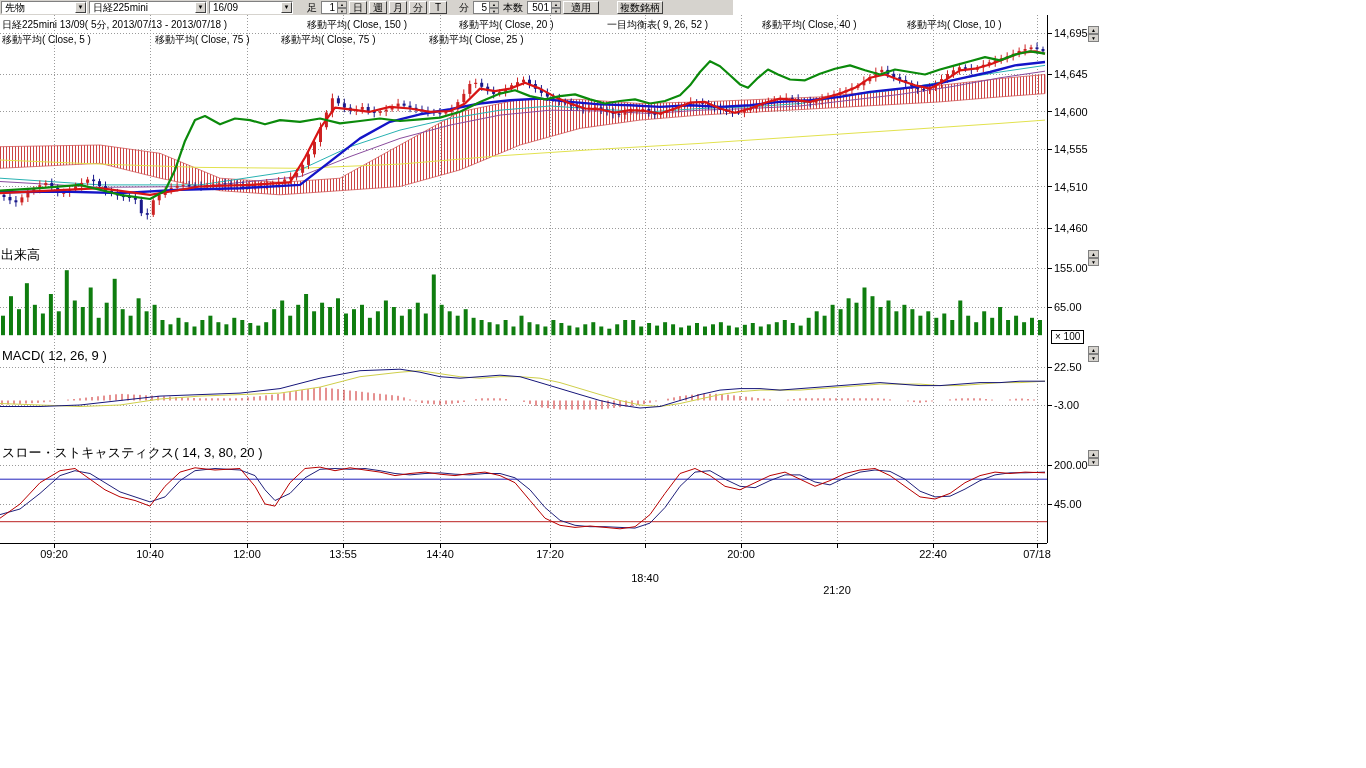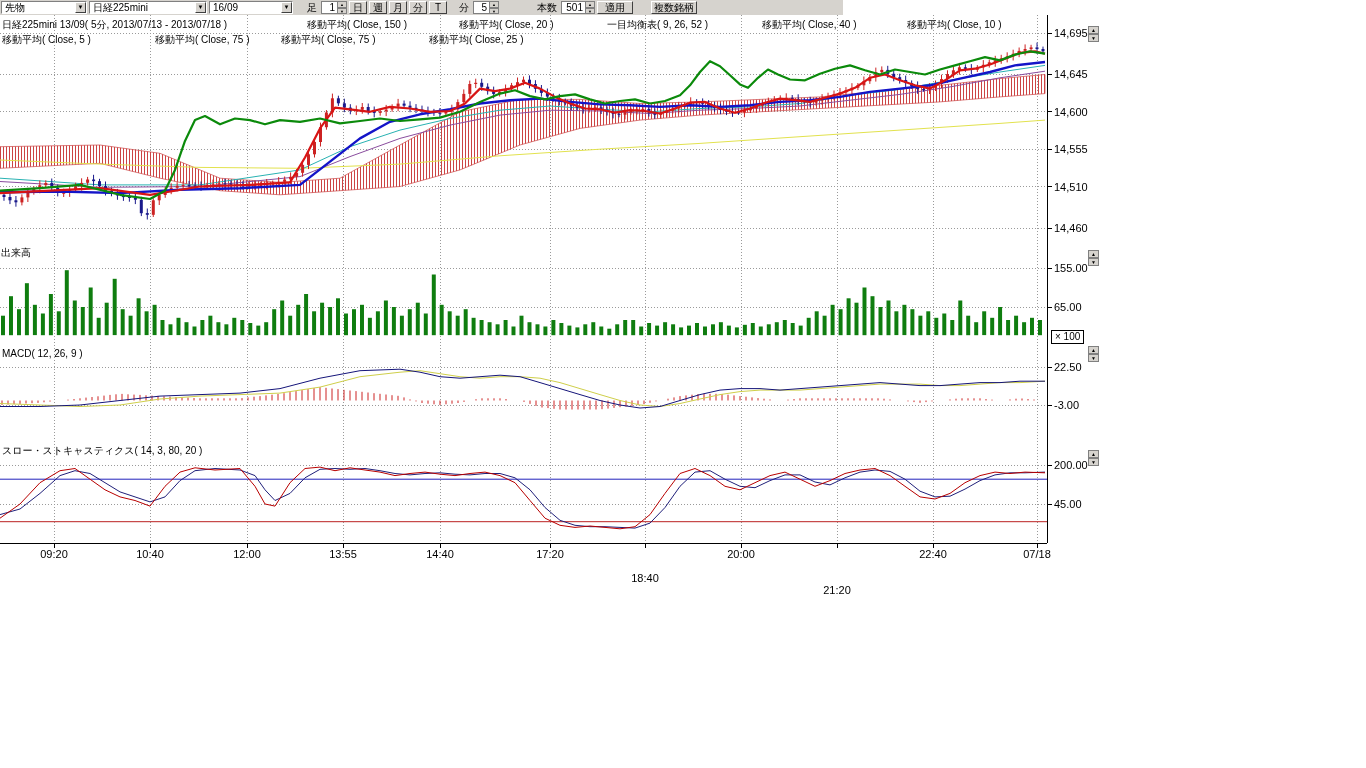--- a/index.html
+++ b/index.html
@@ -3,35 +3,35 @@
 <meta charset="utf-8">
 <style>
   *{margin:0;padding:0;box-sizing:border-box;}
   html,body{background:#fff;}
   body{font-family:"Liberation Sans","DejaVu Sans",sans-serif;}
   #app{position:relative;width:1366px;height:768px;background:#fff;overflow:hidden;}
   #chart-svg{position:absolute;left:0;top:0;z-index:1;}
   .grid{stroke:#9a9a9a;stroke-width:1;stroke-dasharray:1 2;shape-rendering:crispEdges;}
   .axis{stroke:#000;stroke-width:1;shape-rendering:crispEdges;}
   
-  #toolbar{position:absolute;left:0;top:0;width:843px;height:15px;background:#d6d3ce;
+  #toolbar{position:absolute;left:0;top:0;width:733px;height:15px;background:#d6d3ce;
     display:flex;align-items:center;gap:2px;z-index:6;font-size:10px;padding-left:1px;}
   .combo{display:flex;height:13px;background:#fff;border:1px solid;border-color:#808080 #fff #fff #808080;align-items:center;justify-content:space-between;}
   .ct{padding:0 3px;white-space:nowrap;font-size:10px;line-height:11px;}
   .cb{width:11px;height:11px;background:#d6d3ce;border:1px solid;border-color:#fff #404040 #404040 #fff;font-size:6px;line-height:9px;text-align:center;flex:0 0 11px;}
-  .lbl{padding:0 2px;white-space:nowrap;font-size:10px;margin-left:34px;}
+  .lbl{padding:0 2px;white-space:nowrap;font-size:10px;}
   .tbtn{height:13px;background:#d6d3ce;border:1px solid;border-color:#fff #404040 #404040 #fff;font-size:10px;line-height:10px;padding:0 2px;font-family:inherit;}
   .pbtn{width:18px;text-align:center;}
   .spin{display:flex;height:13px;align-items:stretch;}
   .sv{display:block;background:#fff;border:1px solid #808080;border-right:none;padding:0 2px;min-width:16px;text-align:right;font-size:10px;line-height:11px;}
   .sa{display:flex;flex-direction:column;width:10px;}
   .sa i{font-style:normal;display:block;height:6.5px;font-size:4px;line-height:5px;text-align:center;background:#d6d3ce;border:1px solid #808080;}
   
   .h{position:absolute;font-size:10px;color:#000;white-space:nowrap;z-index:3;}
-  .ptitle{position:absolute;font-size:10px;color:#000;white-space:nowrap;z-index:3;}
+  .ptitle{position:absolute;font-size:13px;color:#000;white-space:nowrap;z-index:3;}
   .axlab{position:absolute;font-size:11px;color:#000;white-space:nowrap;z-index:3;}
   #mult-box{position:absolute;left:1051px;top:330px;border:1px solid #000;background:#fff;font-size:10px;line-height:12px;padding:0 3px;z-index:3;}
   .mini-spin{position:absolute;left:1088px;width:11px;z-index:4;display:flex;flex-direction:column;}
   .ms{display:block;width:11px;height:8px;font-size:5px;line-height:7px;text-align:center;background:#d6d3ce;border:1px solid #808080;color:#000;}
 </style>
 </head>
 <body>
 
 <div id="app">
 

